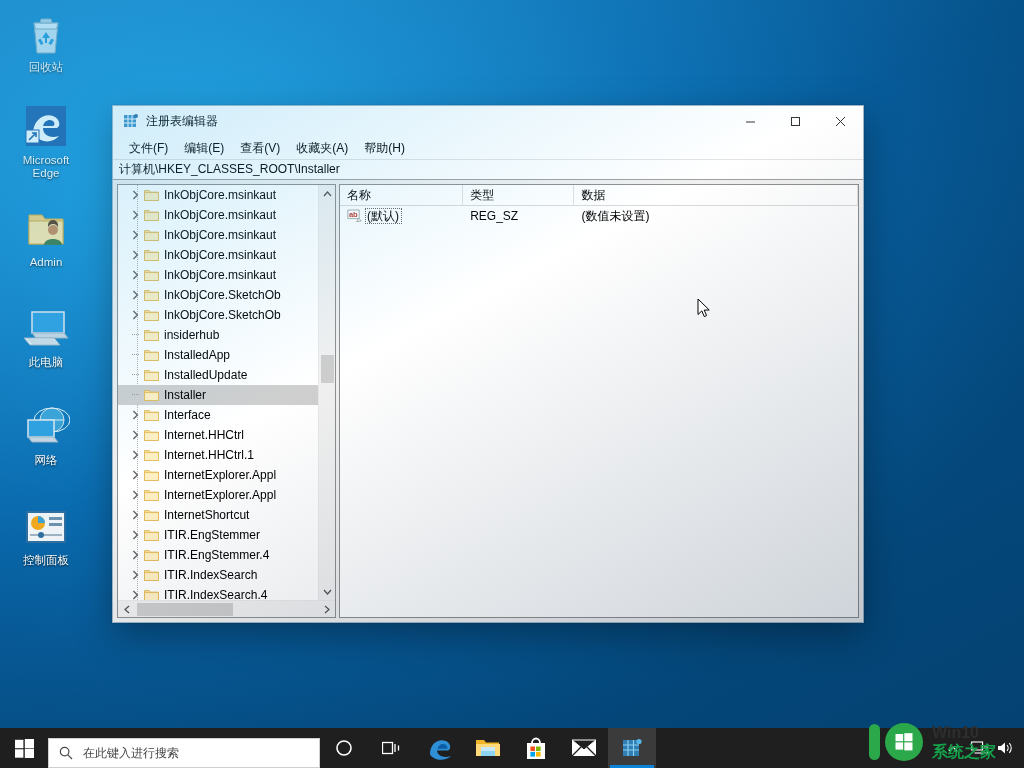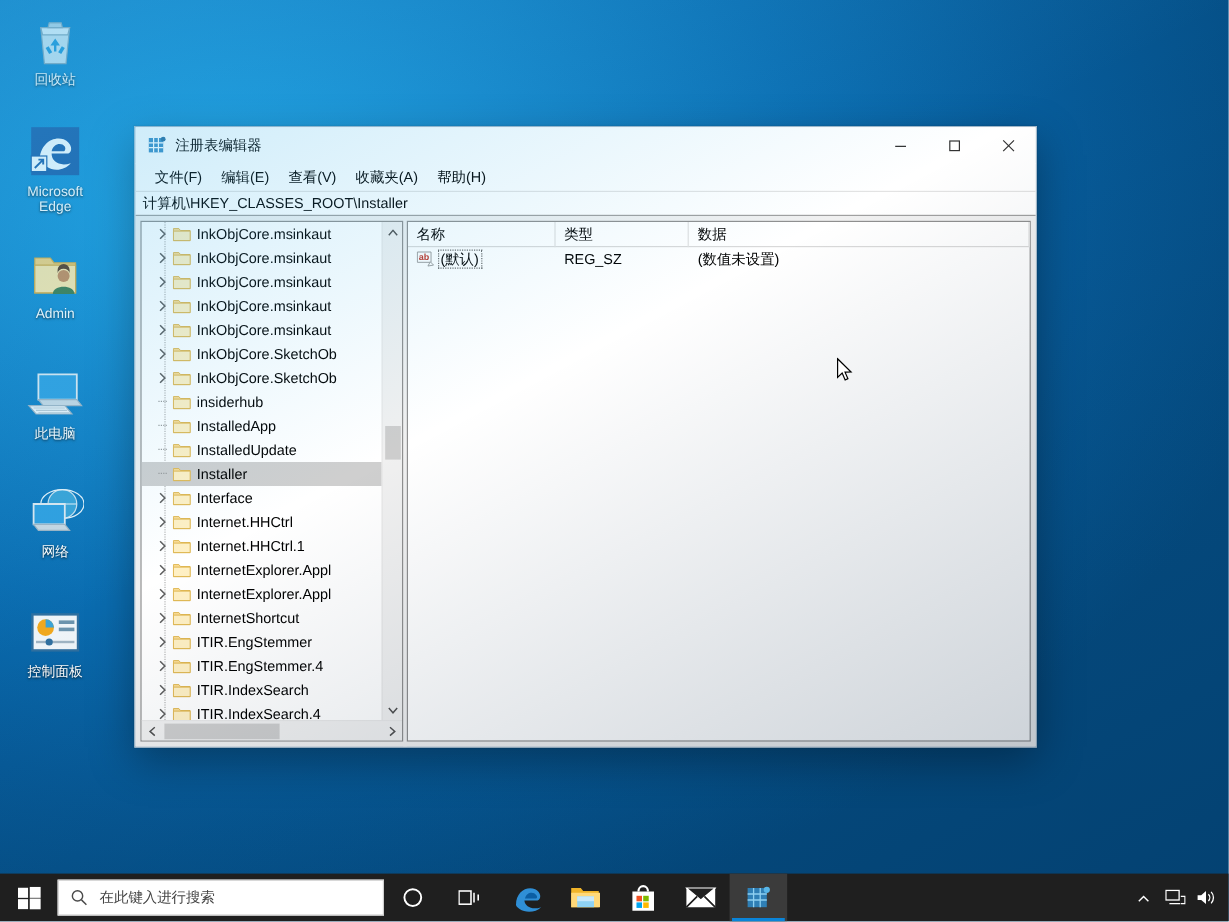--- a/index.html
+++ b/index.html
@@ -117,21 +117,21 @@
     border-right:1px solid #e0e0e0; height:21px;
   }
   .lrow{ height:20px; display:flex; align-items:center; font-size:12px; color:#000; }
   .lrow .c{ padding-left:7px; display:flex; align-items:center; height:20px;}
   .namecell{ display:flex; align-items:center; }
   .focusbox{ border:1px dotted #6a6a6a; padding:0 2px 0 1px; height:16px; display:flex; align-items:center;}
 
   
   #taskbar{
     position:absolute; left:0; bottom:0; width:1024px; height:40px; background:#1f1f1f;
-    display:flex; align-items:center; z-index:40;
+    display:flex; align-items:flex-end; z-index:40;
   }
   #startbtn{ width:48px; height:40px; display:flex; align-items:center; justify-content:center;}
   #searchbox{
     width:272px; height:30px; background:#ffffff; margin-left:0; display:flex; align-items:center;
     color:#444; font-size:12px; border:1px solid #cfcfcf;
   }
   #searchbox .sicon{ width:34px; display:flex; align-items:center; justify-content:center; }
   .tbtn{ width:48px; height:40px; display:flex; align-items:center; justify-content:center; position:relative;}
   .tbtn.active{ background:#3b3b3b; }
   .tbtn.active::after{
@@ -684,14 +684,30 @@
       </div>
       <div class="trayico">
         <svg width="17" height="14" viewBox="0 0 17 14">
           <path d="M1 5 h3 L8 1.6 v10.8 L4 9 H1 Z" fill="#ffffff"></path>
           <path d="M10 4.2 a4 4 0 0 1 0 5.6 M12.3 2.2 a7 7 0 0 1 0 9.6" fill="none" stroke="#ffffff" stroke-width="1.1"></path>
         </svg>
       </div>
     </div>
   </div>
 
+  <div id="watermark">
+    <svg width="62" height="44" viewBox="0 0 62 44">
+      <rect x="3" y="4" width="11" height="36" rx="5.5" fill="#2aa84a"></rect>
+      <circle cx="38" cy="22" r="19" fill="#2aa84a"></circle>
+      <g fill="#ffffff">
+        <rect x="29.5" y="14" width="7.6" height="7.2"></rect>
+        <rect x="38.3" y="13.2" width="8.2" height="8"></rect>
+        <rect x="29.5" y="22.4" width="7.6" height="7.2"></rect>
+        <rect x="38.3" y="22.4" width="8.2" height="8"></rect>
+      </g>
+    </svg>
+    <div class="wtext">
+      <div class="w1">Win10</div>
+      <div class="w2">系统之家</div>
+    </div>
+  </div>
 
 </div>
 
 </body></html>

